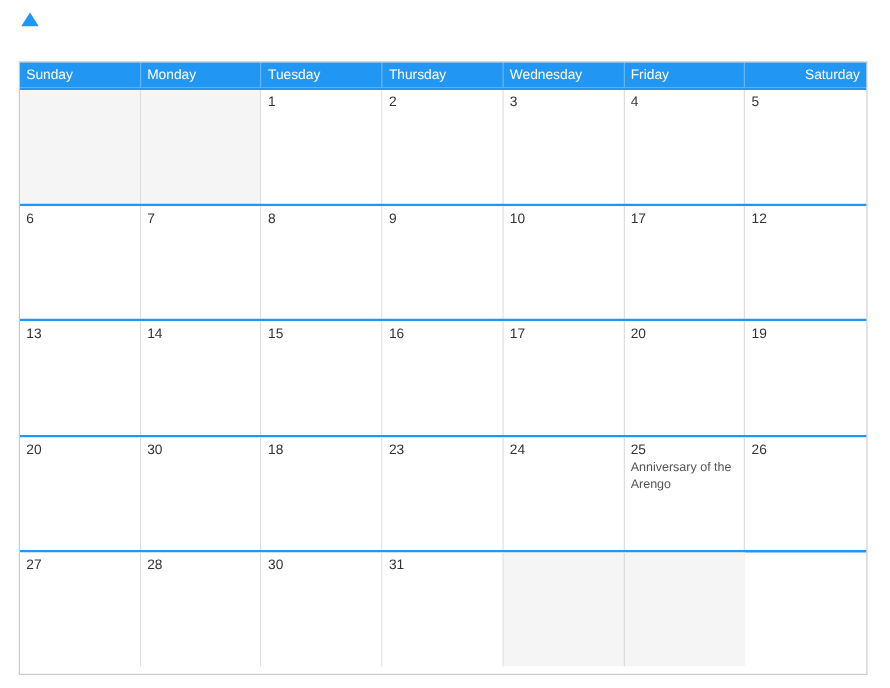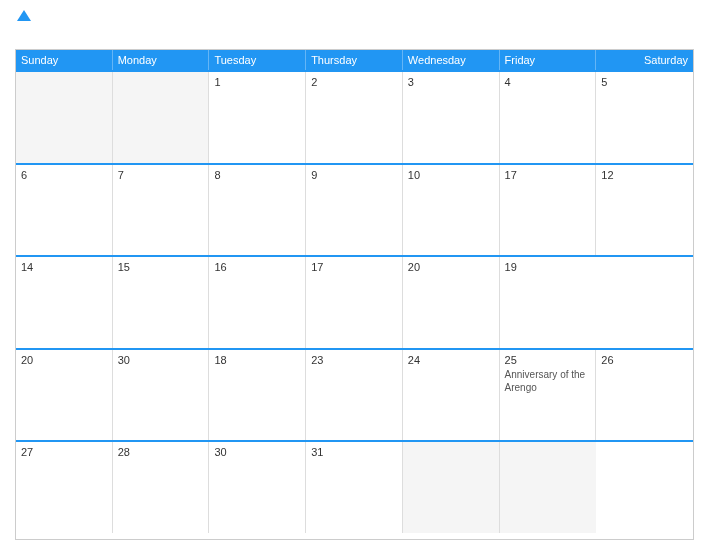--- a/index.html
+++ b/index.html
@@ -184,20 +184,23 @@
           </div>
           <div class="cal-cell">
             <span class="cal-day-num">17</span>
           </div>
           <div class="cal-cell">
             <span class="cal-day-num">12</span>
           </div>
         </div>
         <div class="cal-week">
           <div class="cal-cell">
+            <span class="cal-day-num">13</span>
+          </div>
+          <div class="cal-cell">
             <span class="cal-day-num">14</span>
           </div>
           <div class="cal-cell">
             <span class="cal-day-num">15</span>
           </div>
           <div class="cal-cell">
             <span class="cal-day-num">16</span>
           </div>
           <div class="cal-cell">
             <span class="cal-day-num">17</span>

